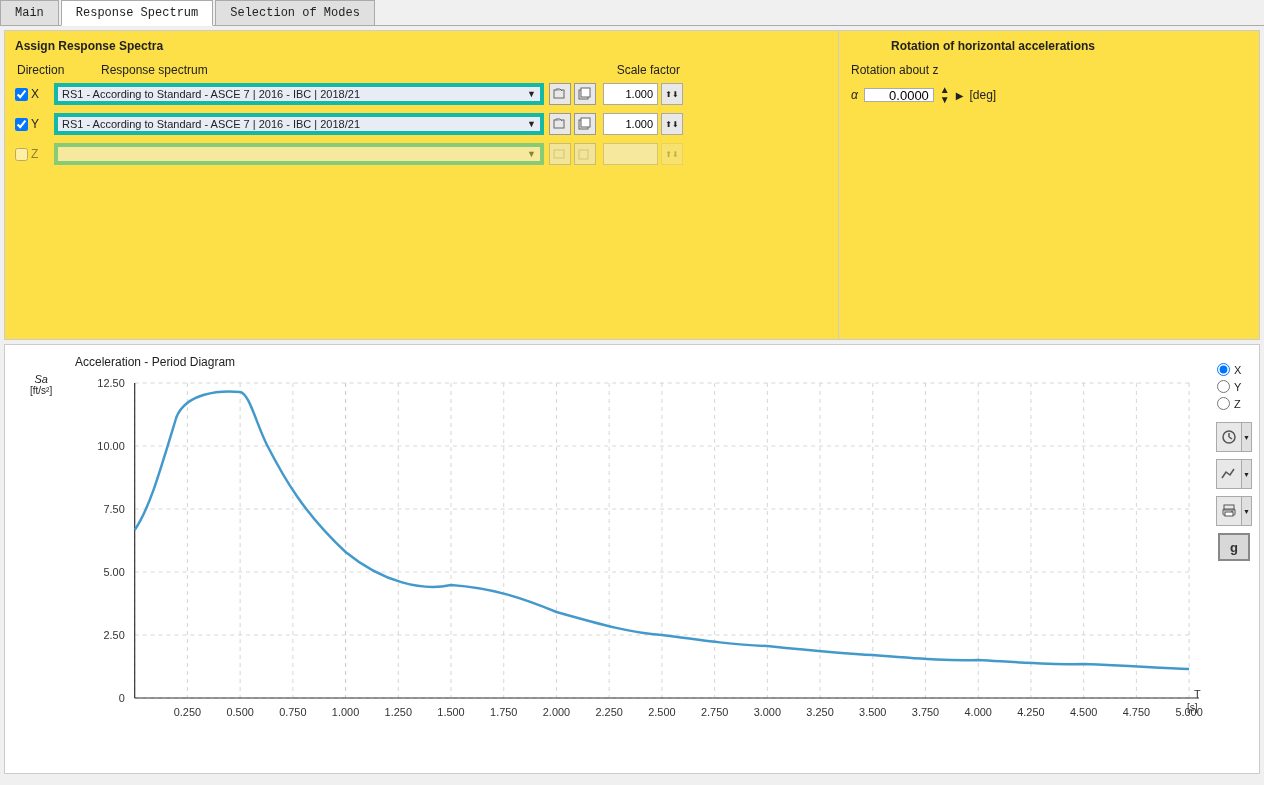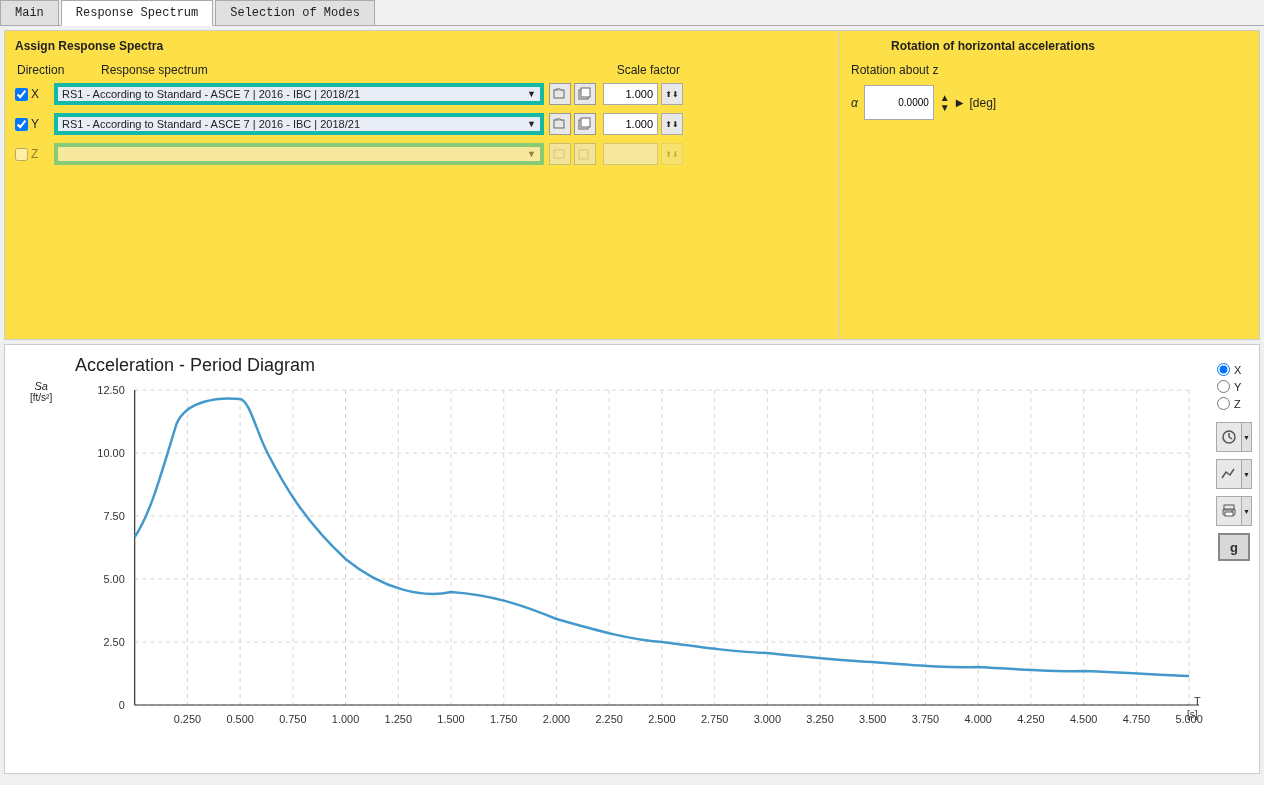--- a/index.html
+++ b/index.html
@@ -88,45 +88,45 @@
     }
 
     .alpha-row {
       display: flex;
       align-items: center;
       gap: 6px;
     }
 
     .alpha-input {
       width: 70px;
-      height: 35px;
+      height: 14px;
       border: 1px solid #aaa;
       text-align: right;
       padding: 2px 4px;
-      font-size: 10px;
+      font-size: 13px;
     }
 
     
     .bottom-panel {
       margin: 4px;
       background: #fff;
       border: 1px solid #ccc;
       display: flex;
       height: 430px;
       position: relative;
     }
 
     .chart-area {
       flex: 1;
       padding: 10px 0 30px 60px;
       position: relative;
     }
 
     .chart-title {
-      font-size: 18px;
+      font-size: 12px;
       font-weight: normal;
       margin-bottom: 4px;
       padding-left: 10px;
     }
 
     .chart-container {
       position: relative;
       height: 360px;
       margin-left: 10px;
     }

